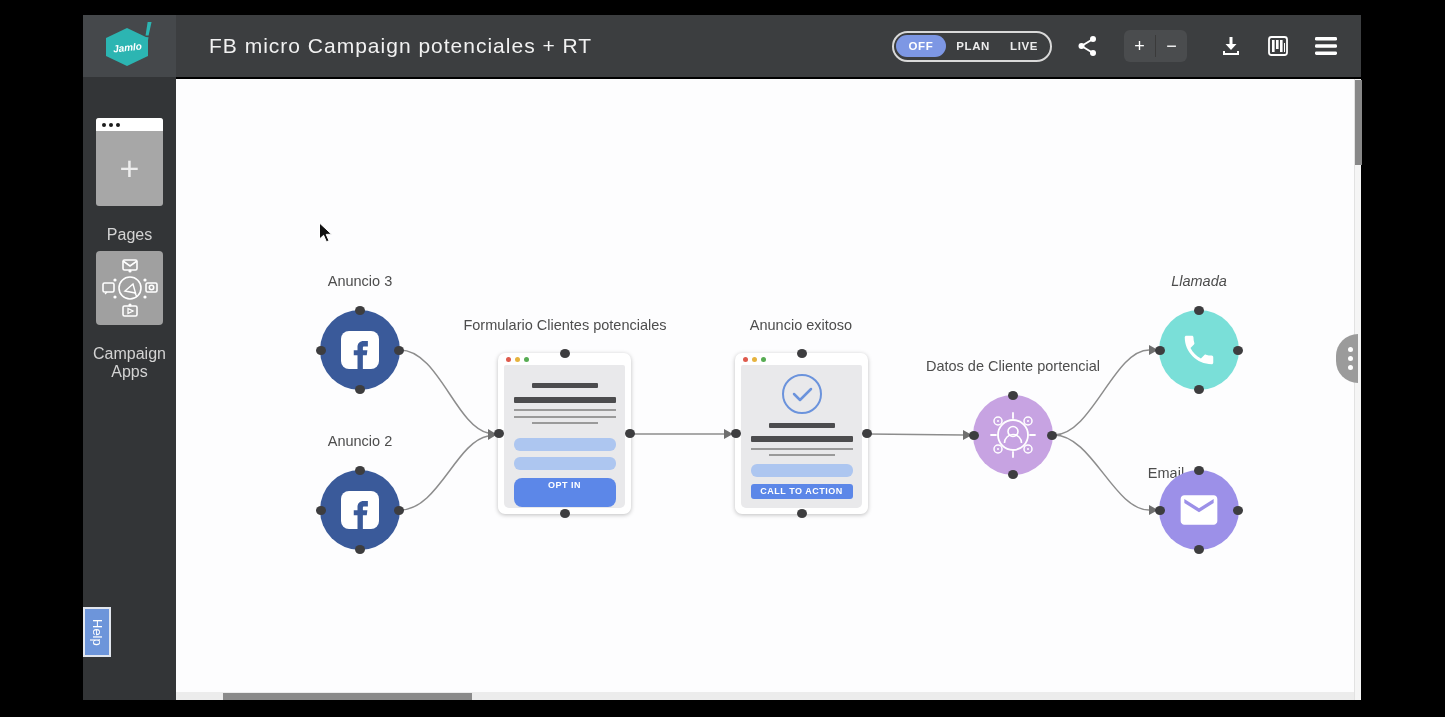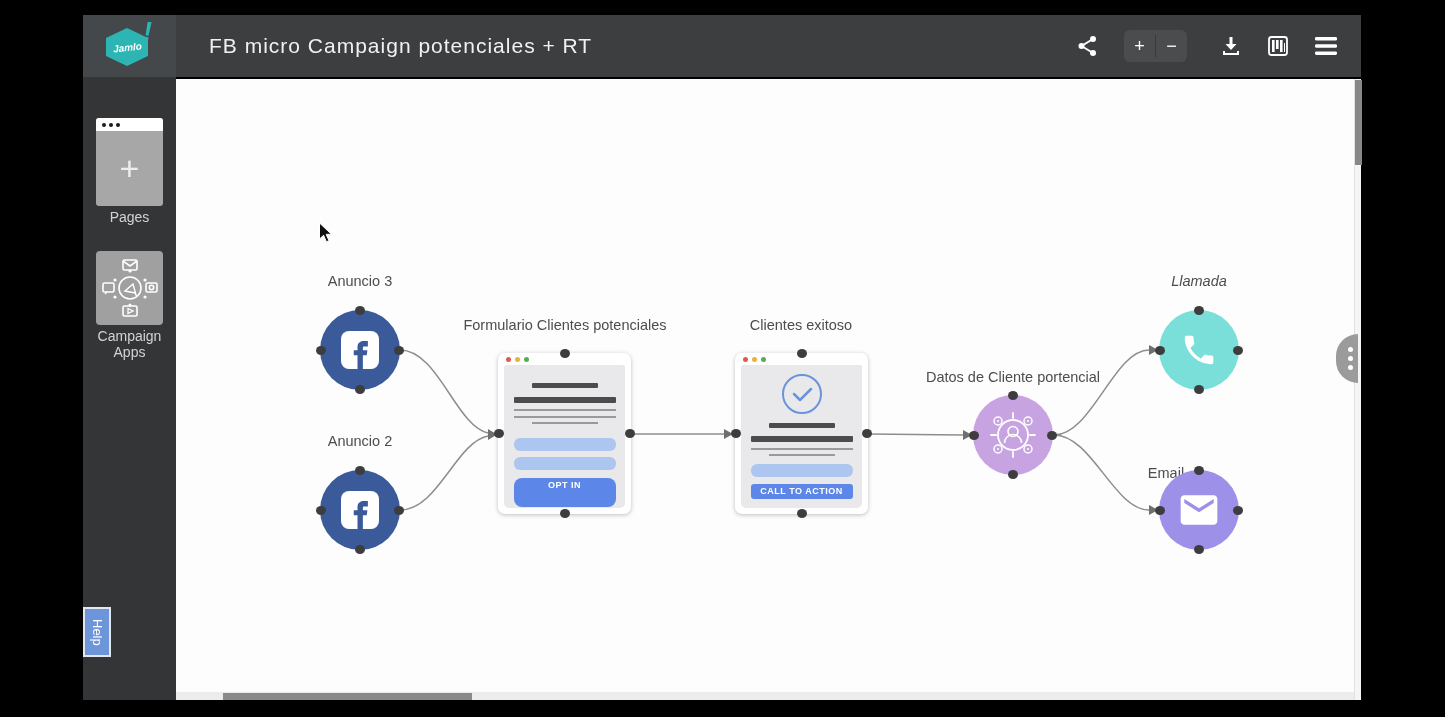--- a/index.html
+++ b/index.html
@@ -25,21 +25,21 @@
   #zoom-group { margin-left:24px; background:#4a4c4e; border-radius:6px; display:flex; align-items:center; height:32px; }
   .zoom-btn { width:31px; height:32px; color:#fff; font-size:18px; display:flex; align-items:center; justify-content:center; }
   #zoom-divider { width:1px; height:22px; background:#3a3a3a; }
   #download-btn { margin-left:32px; }
   #report-btn { margin-left:23px; }
   #menu-btn { margin-left:24px; }
 
   
   #sidebar { position:absolute; left:83px; top:77px; width:93px; height:623px; background:#333537; }
   .side-item { position:absolute; left:0; width:93px; text-align:center; }
-  .side-label { color:#d3d3d3; font-size:14px; margin-top:3px; }
+  .side-label { color:#d3d3d3; font-size:16px; margin-top:20px; }
   #pages-tile { width:67px; height:88px; margin:0 auto; border-radius:3px; overflow:hidden; background:#a7a7a7; }
   #pages-tile .tile-top { height:13px; background:#fff; display:flex; align-items:center; padding-left:6px; gap:3px; }
   #pages-tile .tile-top i { width:4px; height:4px; background:#1c1c1c; border-radius:50%; }
   #pages-tile .tile-plus { height:75px; display:flex; align-items:center; justify-content:center; color:#ededed; font-size:34px; font-weight:300; }
   .gray-tile { margin:0 auto; background:#a0a0a0; border-radius:4px; display:flex; align-items:center; justify-content:center; }
 
   
   #help-tab { position:absolute; left:83px; top:607px; width:28px; height:50px; background:#6d95da; border:2px solid #e2e6ee;
       display:flex; align-items:center; justify-content:center; z-index:30; }
   #help-tab span { writing-mode:vertical-rl; color:#fff; font-size:13px; }
@@ -94,20 +94,25 @@
   <div id="header">
     <div id="logo-block">
       <div id="logo-hex">
         <span>Jamlo</span>
       </div>
       <div id="logo-bang">!</div>
     </div>
     <div id="header-title">FB micro Campaign potenciales + RT</div>
 
     <div id="header-right">
+      <div id="mode-toggle">
+        <span class="mode-opt selected">OFF</span>
+        <span class="mode-opt">PLAN</span>
+        <span class="mode-opt">LIVE</span>
+      </div>
 
       <div class="hdr-btn" id="share-btn">
         <svg width="24" height="24" viewBox="0 0 24 24">
           <circle cx="5.5" cy="12" r="3" fill="#fff"></circle>
             <circle cx="17" cy="5" r="3" fill="#fff"></circle>
             <circle cx="17" cy="19" r="3" fill="#fff"></circle>
           <path d="M5.5 12 L17 5 M5.5 12 L17 19" stroke="#fff" stroke-width="2"></path>
         </svg>
       </div>
 
@@ -205,22 +210,22 @@
         <polygon points="548,350 557,355 548,360"></polygon>
         <polygon points="787,351 796,356 787,361"></polygon>
         <polygon points="973,266 982,271 973,276"></polygon>
         <polygon points="973,426 982,431 973,436"></polygon>
       </g>
     </svg>
 
     <div class="node-label" style="left:184px;top:194px;">Anuncio 3</div>
     <div class="node-label" style="left:184px;top:354px;">Anuncio 2</div>
     <div class="node-label" style="left:389px;top:238px;">Formulario Clientes potenciales</div>
-    <div class="node-label" style="left:625px;top:238px;">Clientes exitoso</div>
-    <div class="node-label" style="left:837px;top:279px;margin-top:11px;">Datos de Cliente portencial</div>
+    <div class="node-label" style="left:625px;top:238px;">Anuncio exitoso</div>
+    <div class="node-label" style="left:837px;top:279px;">Datos de Cliente portencial</div>
     <div class="node-label" style="left:1023px;top:194px;font-style:italic;">Llamada</div>
     <div class="node-label" style="left:990px;top:354px;margin-top:32px;">Email</div>
 
     <div class="node-circle" style="left:144px;top:231px;background:#3a5a9a;">
       <span class="cdot t"></span>
         <span class="cdot b"></span>
       <span class="cdot l"></span>
         <span class="cdot r"></span>
       <div class="fb-badge">
         <svg width="30" height="34" viewBox="0 0 24 27">

